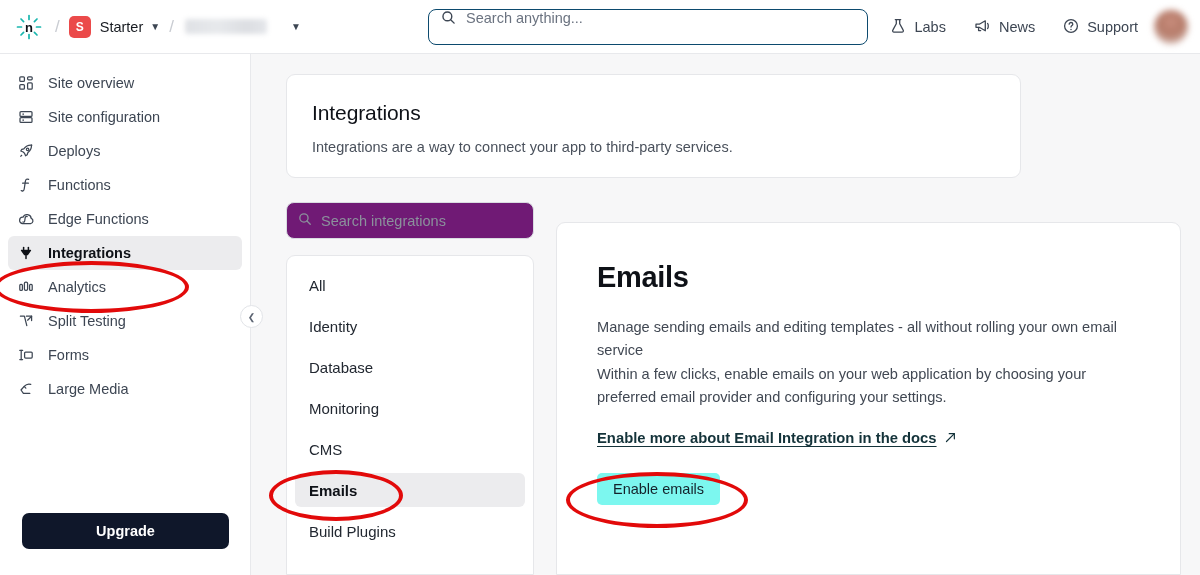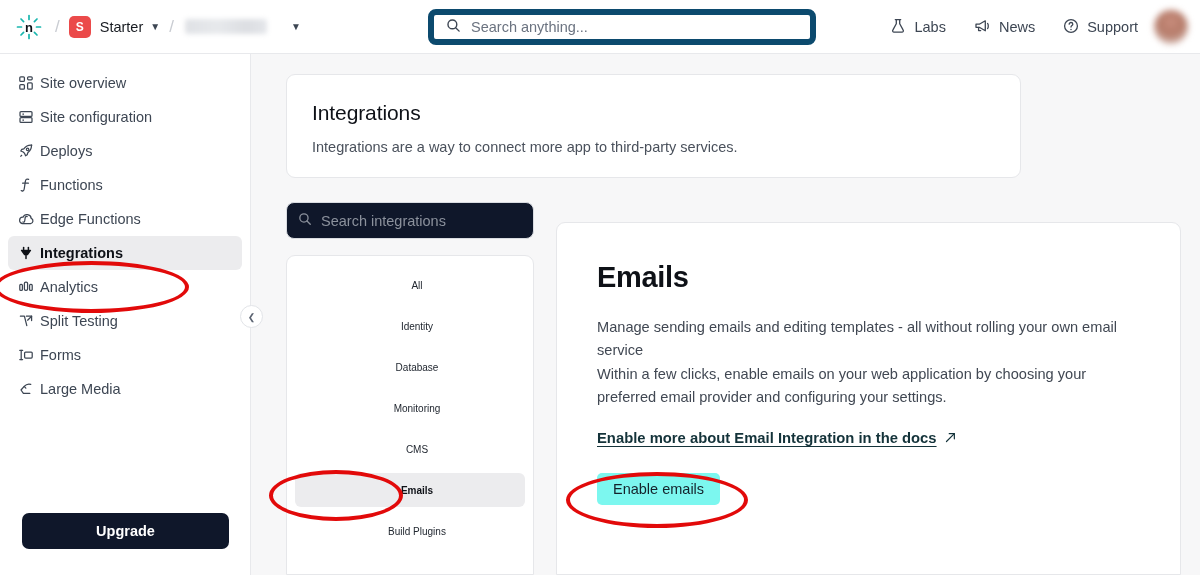--- a/index.html
+++ b/index.html
@@ -31,24 +31,24 @@
   }
   .crumb-text { font-size: 14.5px; color: #171b21; margin-left: 9px; }
   .chev { margin-left: 7px; color: #3d4653; font-size: 10px; line-height: 1; }
   .redacted {
     width: 82px; height: 15px; border-radius: 3px; margin-left: 2px;
     background: linear-gradient(90deg,#dfe1e5,#e7e9ec 40%,#dcdee2 75%,#e4e6ea);
     filter: blur(2.4px);
   }
   .searchbox {
     position: absolute; left: 428px; top: 9px;
-    width: 388px; height: 36px;
-    border: 6px solid #0c4a6e; border-radius: 8px;
+    width: 440px; height: 36px;
+    border: 1px solid #0c4a6e; border-radius: 8px;
     background: #fff;
-    display: flex; align-items: center; padding: 0 12px;
+    display: flex; align-items: flex-start; padding: 0 12px;
   }
   .searchbox .ph { font-size: 14.5px; color: #6b7380; margin-left: 10px; }
   .topnav { position: absolute; right: 62px; top: 0; height: 54px; display: flex; align-items: center; gap: 28px; }
   .topnav-item { display: flex; align-items: center; gap: 8px; font-size: 14.5px; color: #3d4653; cursor: pointer; }
   .avatar {
     position: absolute; right: 12px; top: 10px;
     width: 34px; height: 34px; border-radius: 50%;
     background: radial-gradient(circle at 50% 35%, #c98e7e 0%, #b57a68 45%, #e9e2df 100%);
     filter: blur(3px);
   }
@@ -63,21 +63,21 @@
   }
   .nav-item {
     position: relative;
     height: 34px; margin: 0 8px; border-radius: 6px;
     display: flex; align-items: center;
     padding-left: 10px;
     font-size: 14.5px; color: #3d4653;
     cursor: pointer;
   }
   .nav-item .ico { width: 22px; height: 20px; display: flex; align-items: center; justify-content: flex-start; flex: 0 0 22px; }
-  .nav-item .lbl { }
+  .nav-item .lbl { margin-left: 8px; }
   .nav-item.active { background: #ececee; }
   .nav-item.active .lbl { color: #0e1117; font-weight: 700; }
   .upgrade-btn {
     position: absolute; left: 22px; bottom: 26px;
     width: 207px; height: 36px; border-radius: 7px;
     background: #0f172a; color: #fff;
     font-size: 14.5px; font-weight: 700;
     display: flex; align-items: center; justify-content: center;
     cursor: pointer; border: none;
     font-family: "Liberation Sans", sans-serif;
@@ -99,35 +99,35 @@
   }
   .card { background: #fff; border: 1px solid #e6e7ea; border-radius: 9px; }
 
   .hero { position: absolute; left: 35px; top: 20px; width: 735px; height: 104px; padding: 26px 0 0 25px; }
   .hero h1 { font-size: 21px; font-weight: 400; color: #0e1117; letter-spacing: -0.1px; }
   .hero p { font-size: 14.5px; color: #4a515c; margin-top: 14px; }
 
   .cat-search {
     position: absolute; left: 35px; top: 148px;
     width: 248px; height: 37px;
-    border: 1px solid #d9dce1; border-radius: 8px; background: #0f172a;
+    border: 1px solid #d9dce1; border-radius: 8px; background: #701a75;
     display: flex; align-items: center; padding: 0 11px;
   }
   .cat-search .ph { font-size: 14.5px; color: #8b919c; margin-left: 9px; }
 
   .cat-list {
     position: absolute; left: 35px; top: 201px;
     width: 248px; height: 320px;
     padding: 12px 8px 0 8px; overflow: hidden;
     border-radius: 9px 9px 0 0;
   }
   .cat-item {
     height: 34px; border-radius: 6px;
     display: flex; align-items: center; padding-left: 14px;
-    font-size: 10px; color: #222831; margin-bottom: 7px; cursor: pointer; justify-content: center;
+    font-size: 15px; color: #222831; margin-bottom: 7px; cursor: pointer;
   }
   .cat-item.active { background: #ececee; font-weight: 700; color: #0e1117; }
 
   .detail {
     position: absolute; left: 305px; top: 168px;
     width: 625px; height: 353px;
     padding: 38px 40px 0 40px;
     border-radius: 9px 9px 0 0;
   }
   .detail h2 { font-size: 29px; font-weight: 700; color: #0e1117; letter-spacing: -0.3px; }
@@ -351,21 +351,21 @@
   </div>
 
   <div class="collapse-btn">
     <span>❮</span>
   </div>
 
   <div class="main">
 
     <div class="hero card">
       <h1>Integrations</h1>
-      <p>Integrations are a way to connect more app to third-party services.</p>
+      <p>Integrations are a way to connect your app to third-party services.</p>
     </div>
 
     <div class="cat-search">
       <span>
         <svg width="14" height="14" viewBox="0 0 16 16">
             <circle cx="6.8" cy="6.8" r="4.7" fill="none" stroke="#8b919c" stroke-width="1.5"></circle>
             <line x1="10.3" y1="10.3" x2="14" y2="14" stroke="#8b919c" stroke-width="1.5" stroke-linecap="round"></line>
           </svg>
       </span>
       <span class="ph">Search integrations</span>

